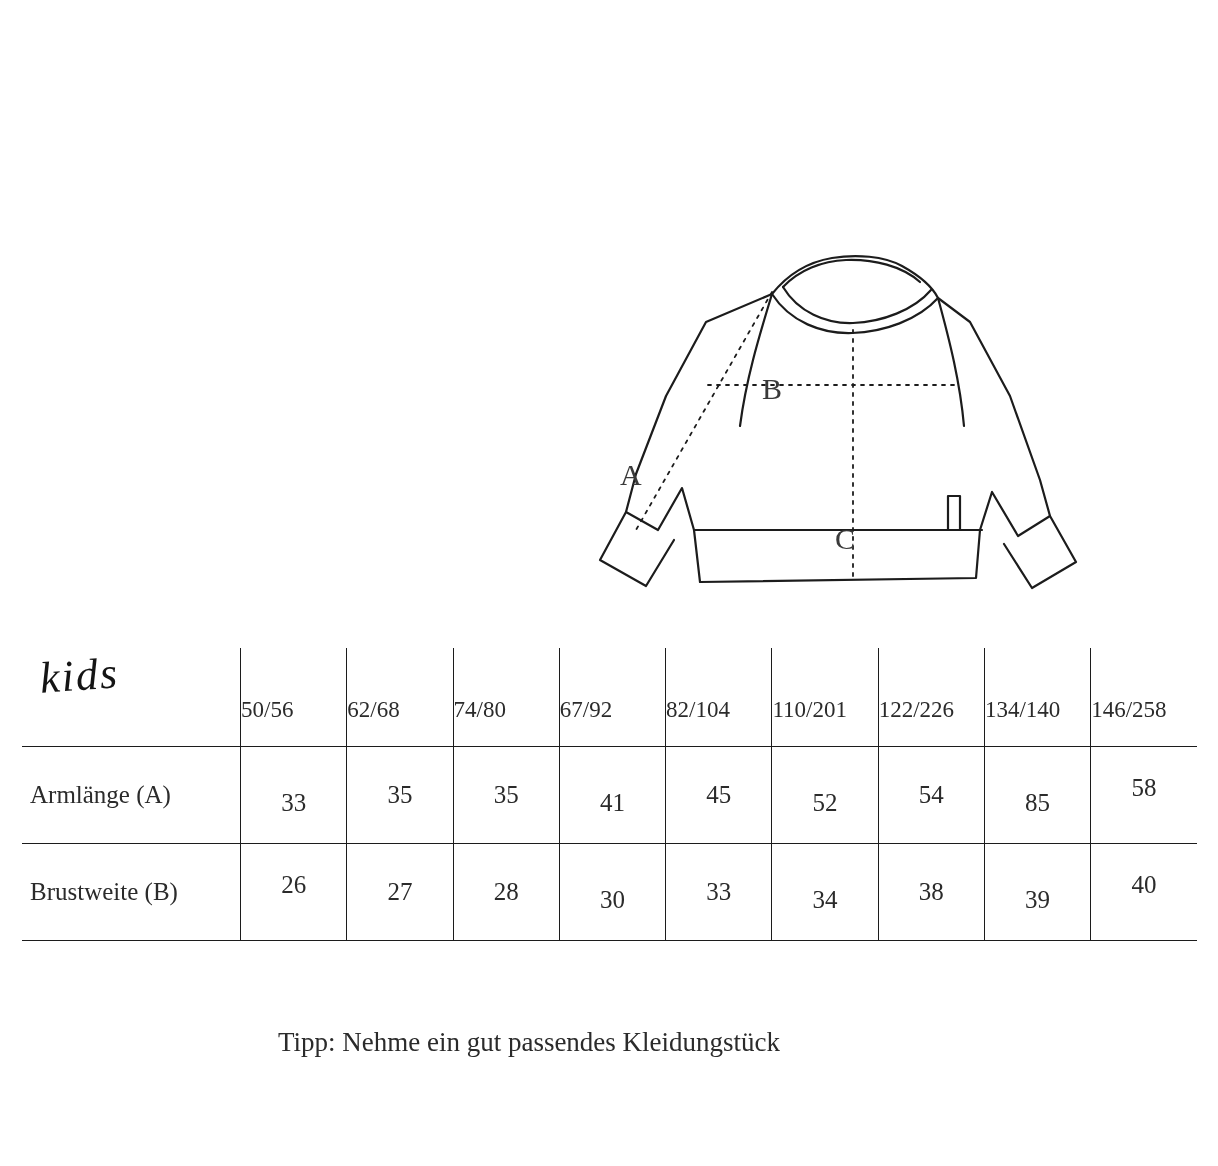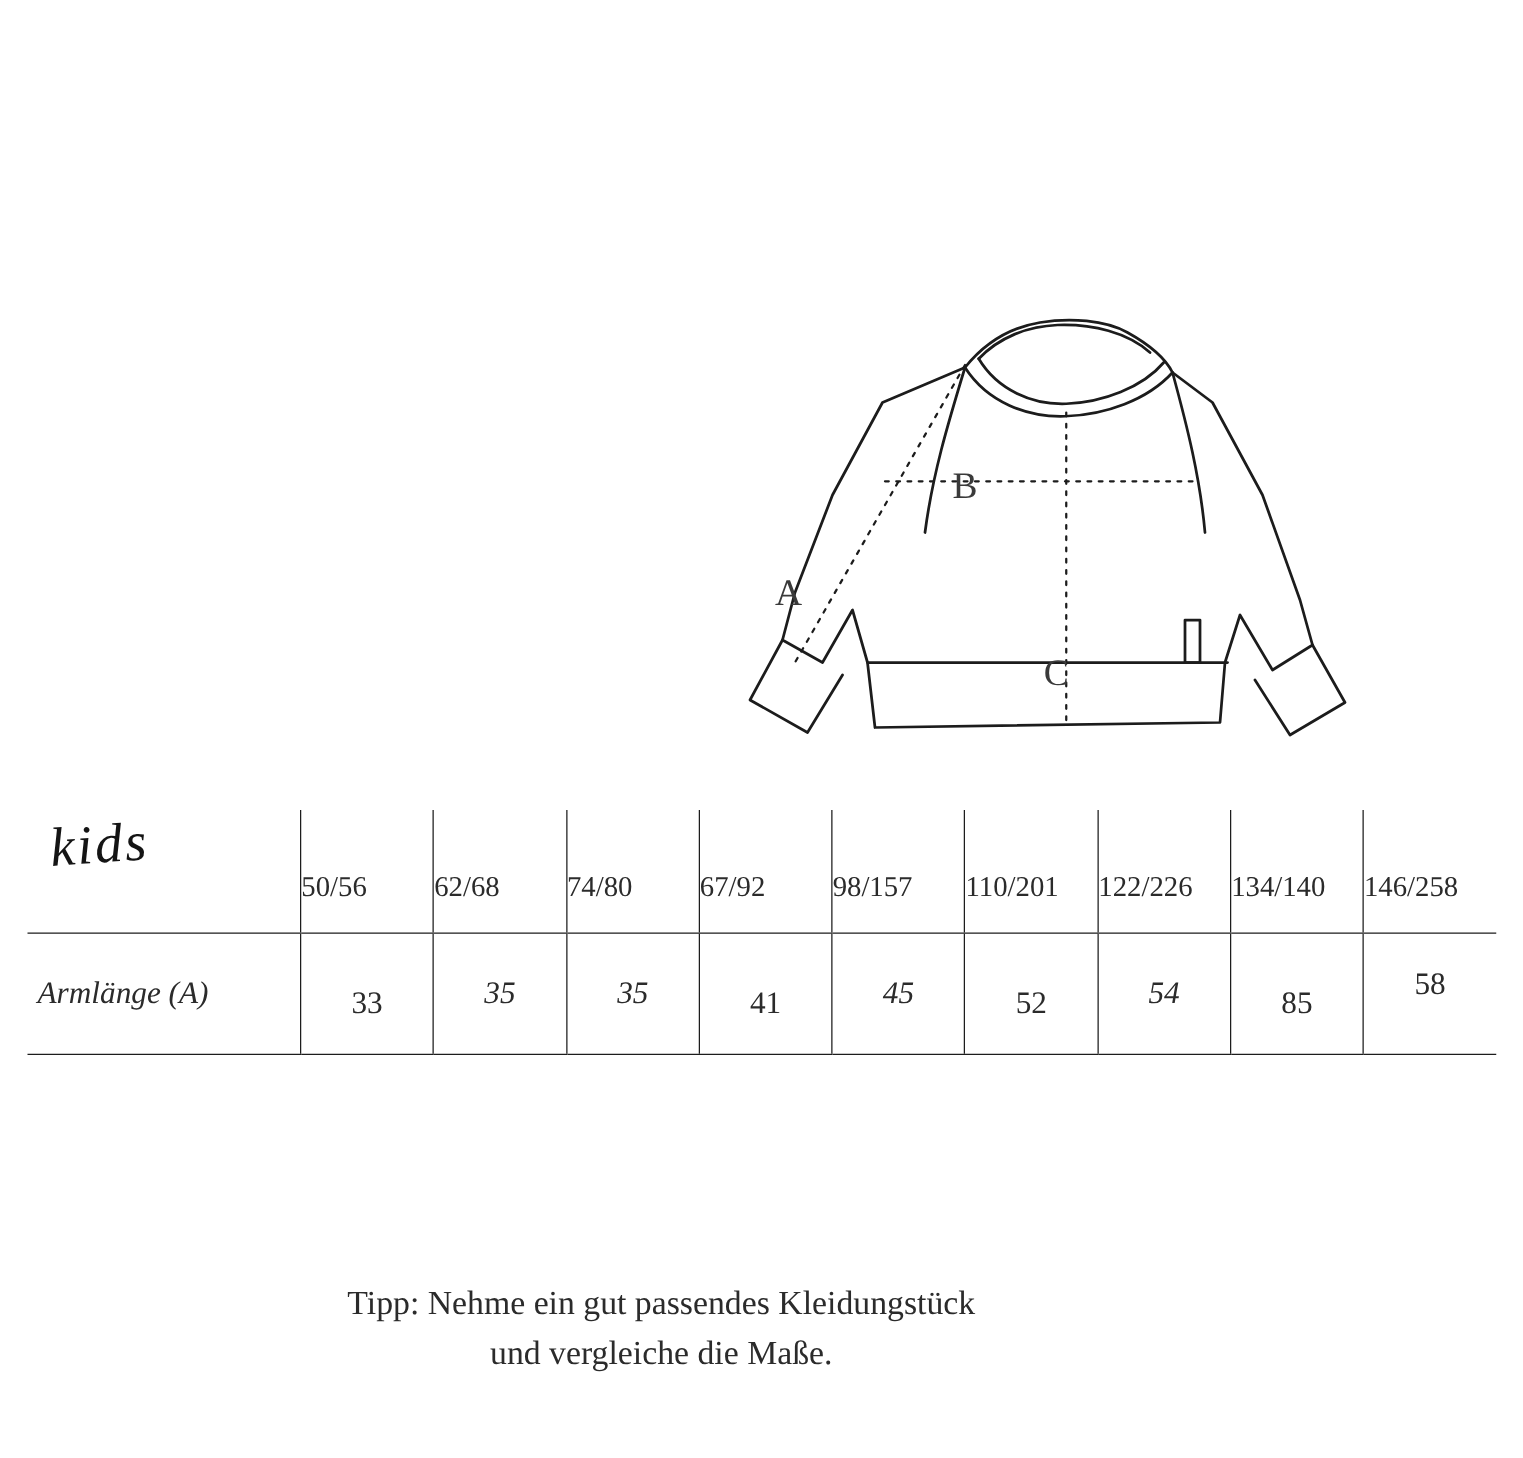--- a/index.html
+++ b/index.html
@@ -97,21 +97,21 @@
     white-space: nowrap;
   }
   .cell-val {
     height: 80px;
     text-align: center;
     font-size: 25px;
   }
   
   .v-up   { vertical-align: top;    padding-top: 16px !important; }
   .v-down { vertical-align: bottom; padding-bottom: 14px !important; }
-  .v-mid  { vertical-align: middle; font-style: italic; }
+  .v-mid  { vertical-align: middle; }
 
   
   #tip-text {
     position: absolute;
     left: 0;
     top: 1022px;
     width: 1058px;
     text-align: center;
     font-family: "Liberation Serif", serif;
     font-size: 27px;
@@ -176,40 +176,51 @@
 
   <tbody>
       <tr class="rule-row">
     <td class="brand-cell">
       <span class="brand-script">kids</span>
     </td>
     <td class="size-head sep">50/56</td>
     <td class="size-head sep">62/68</td>
     <td class="size-head sep">74/80</td>
     <td class="size-head sep">67/92</td>
-    <td class="size-head sep">98/157</td>
+    <td class="size-head sep">82/104</td>
     <td class="size-head sep">110/201</td>
     <td class="size-head sep">122/226</td>
     <td class="size-head sep">134/140</td>
     <td class="size-head sep">146/258</td>
   </tr>
 
   <tr class="rule-row">
     <td class="row-label v-mid">Armlänge (A)</td>
     <td class="cell-val sep v-up">33</td>
     <td class="cell-val sep v-mid">35</td>
     <td class="cell-val sep v-mid">35</td>
     <td class="cell-val sep v-up">41</td>
     <td class="cell-val sep v-mid">45</td>
     <td class="cell-val sep v-up">52</td>
     <td class="cell-val sep v-mid">54</td>
     <td class="cell-val sep v-up">85</td>
     <td class="cell-val sep v-down">58</td>
   </tr>
 
+  <tr class="rule-row">
+    <td class="row-label v-mid">Brustweite (B)</td>
+    <td class="cell-val sep v-down">26</td>
+    <td class="cell-val sep v-mid">27</td>
+    <td class="cell-val sep v-mid">28</td>
+    <td class="cell-val sep v-up">30</td>
+    <td class="cell-val sep v-mid">33</td>
+    <td class="cell-val sep v-up">34</td>
+    <td class="cell-val sep v-mid">38</td>
+    <td class="cell-val sep v-up">39</td>
+    <td class="cell-val sep v-down">40</td>
+  </tr>
 
 </tbody>
   </table>
 
 <div id="tip-text">
   <div>Tipp: Nehme ein gut passendes Kleidungstück</div>
-  <div>und vergleiche die Maße.</div>
 </div>
 
 </body></html>

